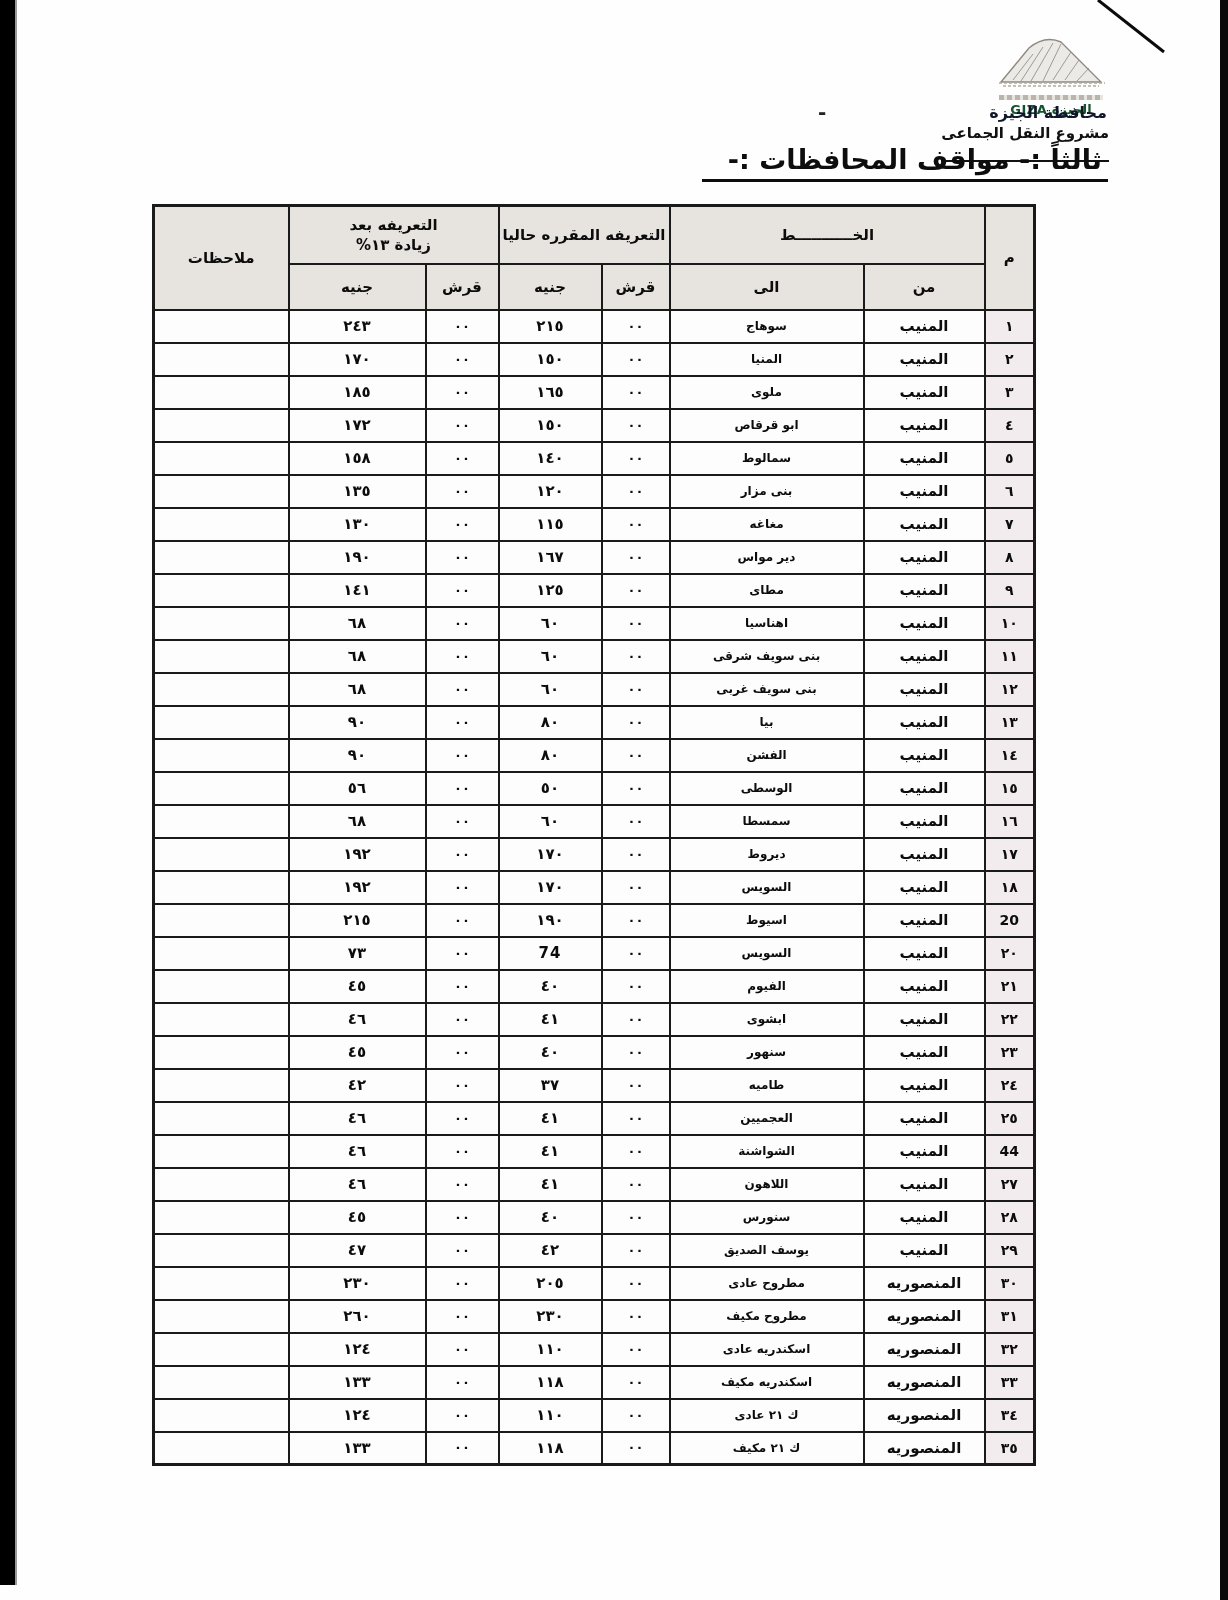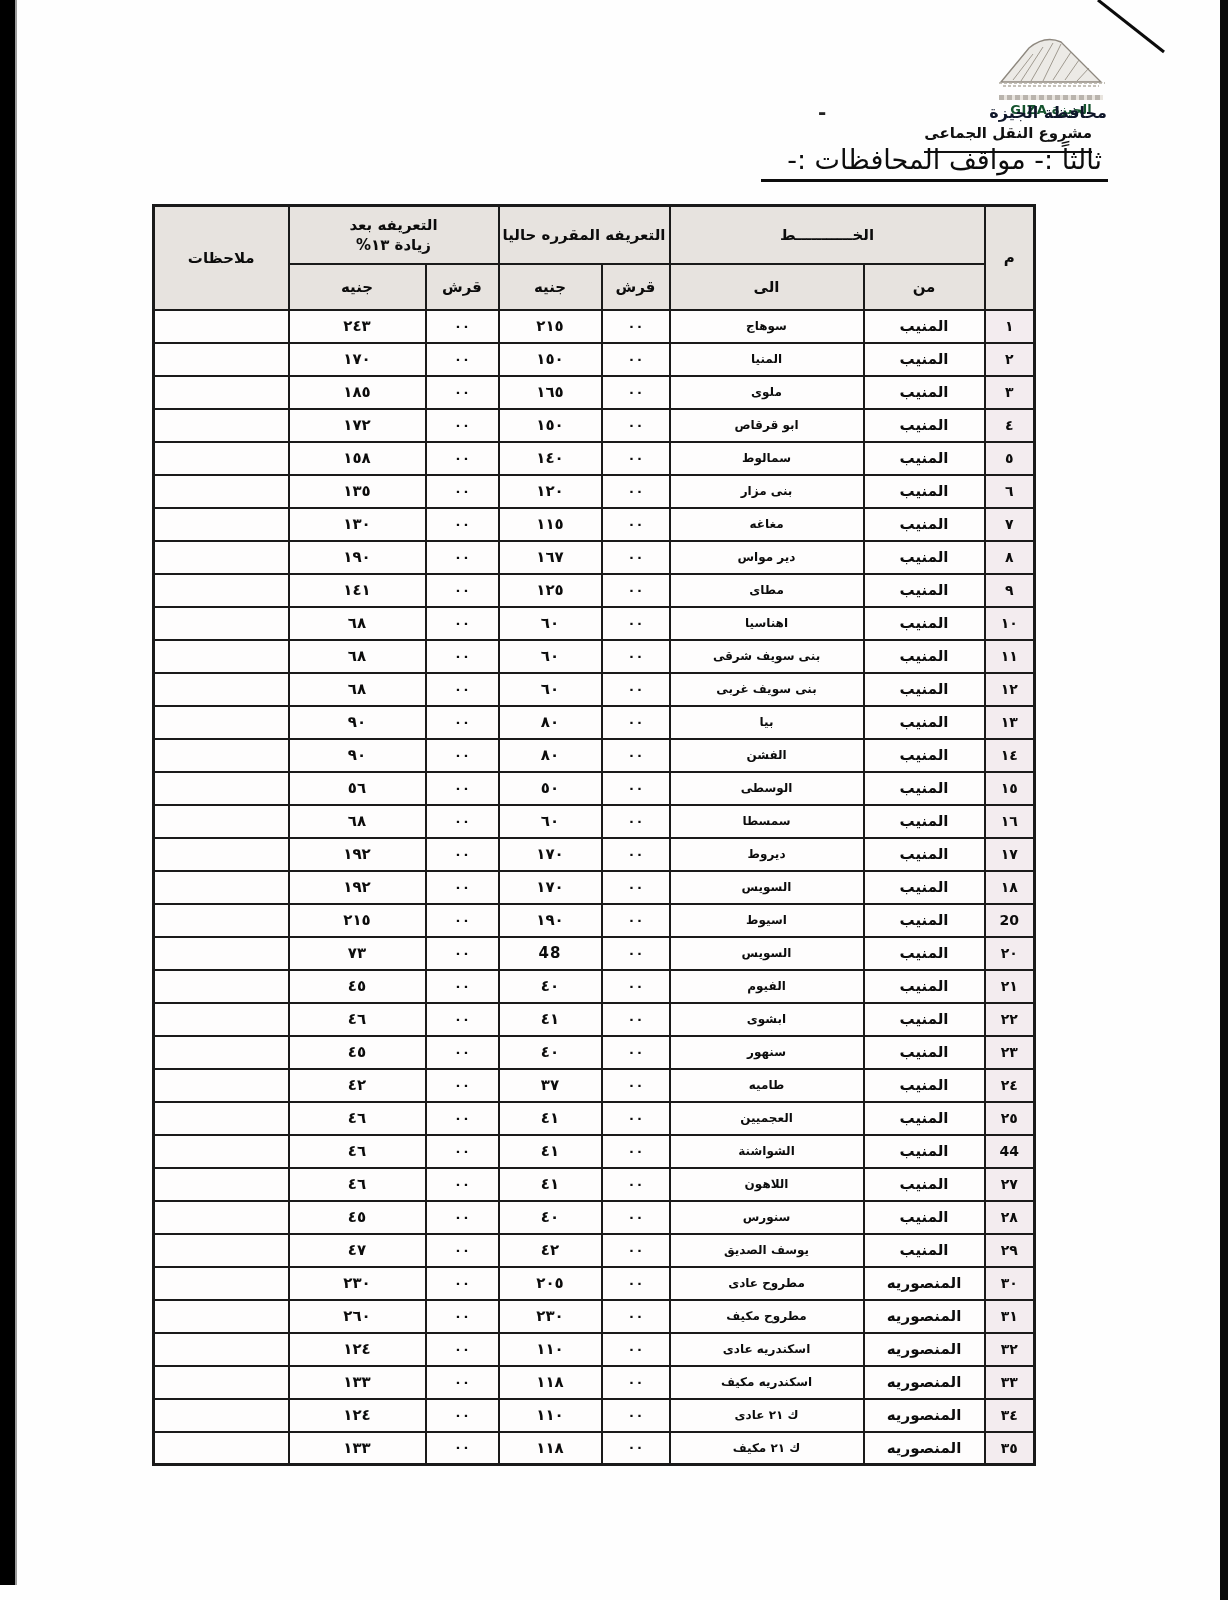--- a/index.html
+++ b/index.html
@@ -15,24 +15,24 @@
   .scan-strip-right { position:absolute; right:0; top:0; width:8px; height:1600px; background:#0a0a0a; }
   .corner-fold { position:absolute; left:1040px; top:0; width:188px; height:70px; }
 
   
   .letterhead { position:absolute; left:0; top:0; width:1228px; height:200px; }
   .logo-block { position:absolute; left:985px; top:34px; width:132px; text-align:center; }
   .logo-caption { width:104px; height:5px; margin:1px auto 2px auto;
       background:repeating-linear-gradient(90deg,#b9b4ad 0 5px,#e8e4de 5px 8px); }
   .logo-name { font-size:13px; font-weight:bold; color:#14532d; letter-spacing:.5px; direction:rtl; }
   .org-line1 { position:absolute; right:121px; top:103px; font-size:16px; font-weight:bold; color:#0f172a; direction:rtl; }
-  .org-line2 { position:absolute; right:136px; top:124px; font-size:15px; font-weight:bold; color:#111;
-      direction:rtl; border-bottom:2px solid #111; padding-bottom:9px; }
+  .org-line2 { position:absolute; right:119px; top:124px; font-size:15px; font-weight:bold; color:#111;
+      direction:rtl; border-bottom:2px solid #111; padding-bottom:18px; }
   .dash-mark { position:absolute; left:818px; top:100px; font-size:20px; font-weight:bold; color:#222; }
-  .page-title { position:absolute; right:120px; top:144px; font-size:27px; font-weight:normal; color:#0d0d0d;
+  .page-title { position:absolute; right:120px; top:144px; font-size:27px; font-weight:bold; color:#0d0d0d;
       direction:rtl; border-bottom:3px solid #0d0d0d; padding:0 6px 4px 26px; letter-spacing:0px; }
 
   
   table.tariff { position:absolute; left:152px; top:204px; width:881px;
       border-collapse:collapse; direction:rtl; table-layout:fixed;
       border:3px solid var(--border,#1a1a1a); }
   table.tariff th, table.tariff td {
       border:2px solid var(--border,#1a1a1a); text-align:center; vertical-align:middle;
       color:#0c0c0c; font-weight:bold; overflow:hidden;
   }
@@ -299,21 +299,21 @@
           <td class="c-gineih">١٩٠</td>
           <td class="c-qirsh">٠٠</td>
           <td class="c-gineih">٢١٥</td>
           <td class="c-notes"></td>
         </tr>
         <tr>
           <td class="c-num">٢٠</td>
           <td class="c-from">المنيب</td>
           <td class="c-to">السويس</td>
           <td class="c-qirsh">٠٠</td>
-          <td class="c-gineih">48</td>
+          <td class="c-gineih">74</td>
           <td class="c-qirsh">٠٠</td>
           <td class="c-gineih">٧٣</td>
           <td class="c-notes"></td>
         </tr>
         <tr>
           <td class="c-num">٢١</td>
           <td class="c-from">المنيب</td>
           <td class="c-to">الفيوم</td>
           <td class="c-qirsh">٠٠</td>
           <td class="c-gineih">٤٠</td>

